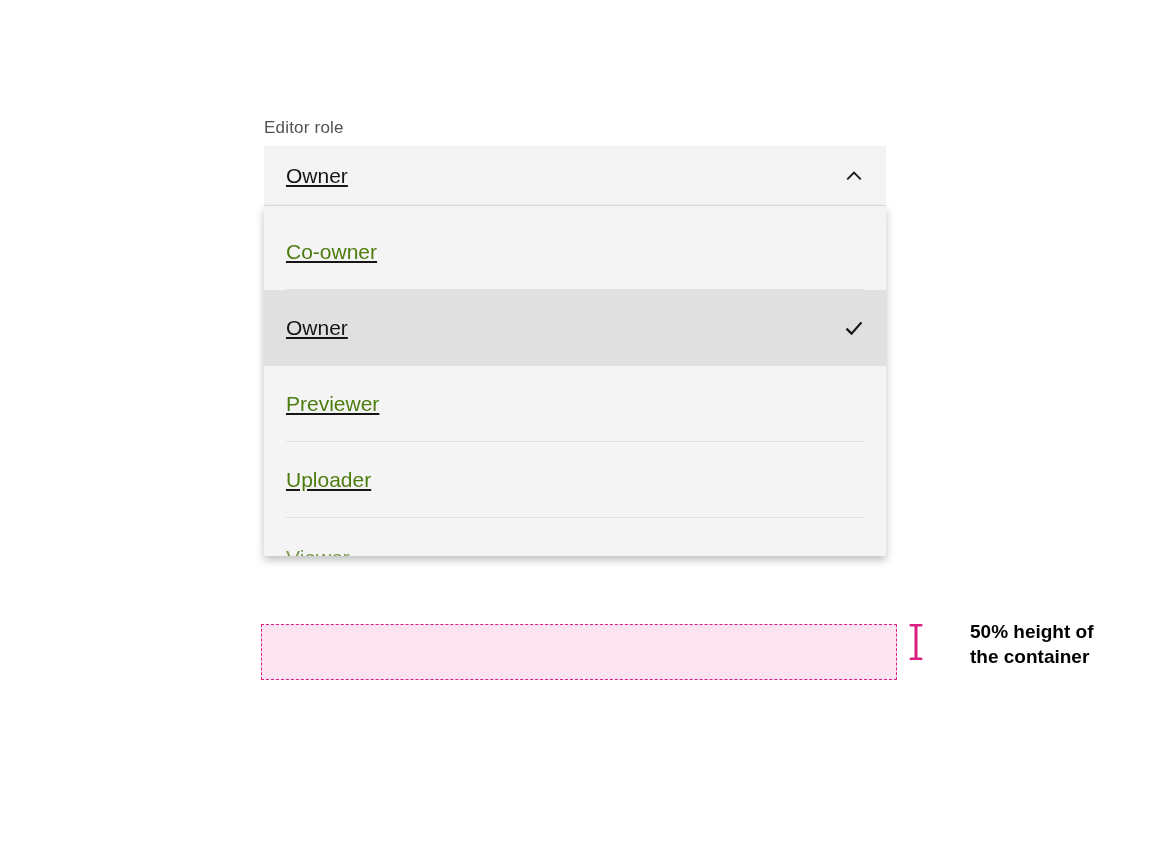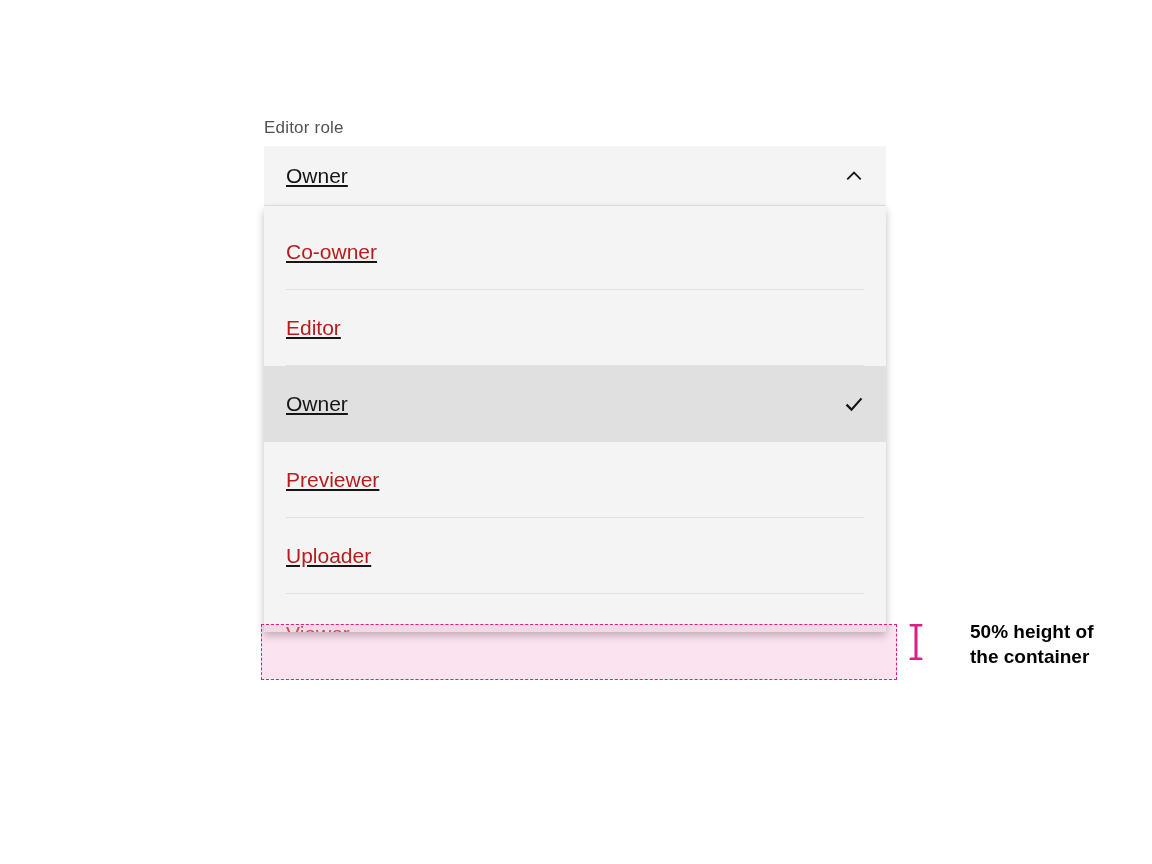--- a/index.html
+++ b/index.html
@@ -57,21 +57,21 @@
     .menu-spacer {
       height: 8px;
     }
     .menu-item {
       height: 76px;
       display: flex;
       align-items: center;
       justify-content: space-between;
       padding: 0 22px;
       font-size: 21px;
-      color: #b91c1c;
+      color: #4d7c0f;
       cursor: pointer;
       position: relative;
     }
     .menu-item.selected {
       background: #e0e0e0;
       color: #161616;
     }
     .menu-item .divider {
       position: absolute;
       left: 22px;
@@ -126,24 +126,20 @@
     </div>
 
     <div class="menu">
       <div class="menu-spacer"></div>
 
       <div class="menu-item">
         <span>Co-owner</span>
         <div class="divider"></div>
       </div>
 
-      <div class="menu-item">
-        <span>Editor</span>
-        <div class="divider"></div>
-      </div>
 
       <div class="menu-item selected">
         <span>Owner</span>
         <span class="check">
           <svg width="20" height="20" viewBox="0 0 16 16">
               <path d="M2 8.5 L6 12.5 L14 3.5" fill="none" stroke="#161616" stroke-width="1.8"></path>
             </svg>
         </span>
 
       </div>

